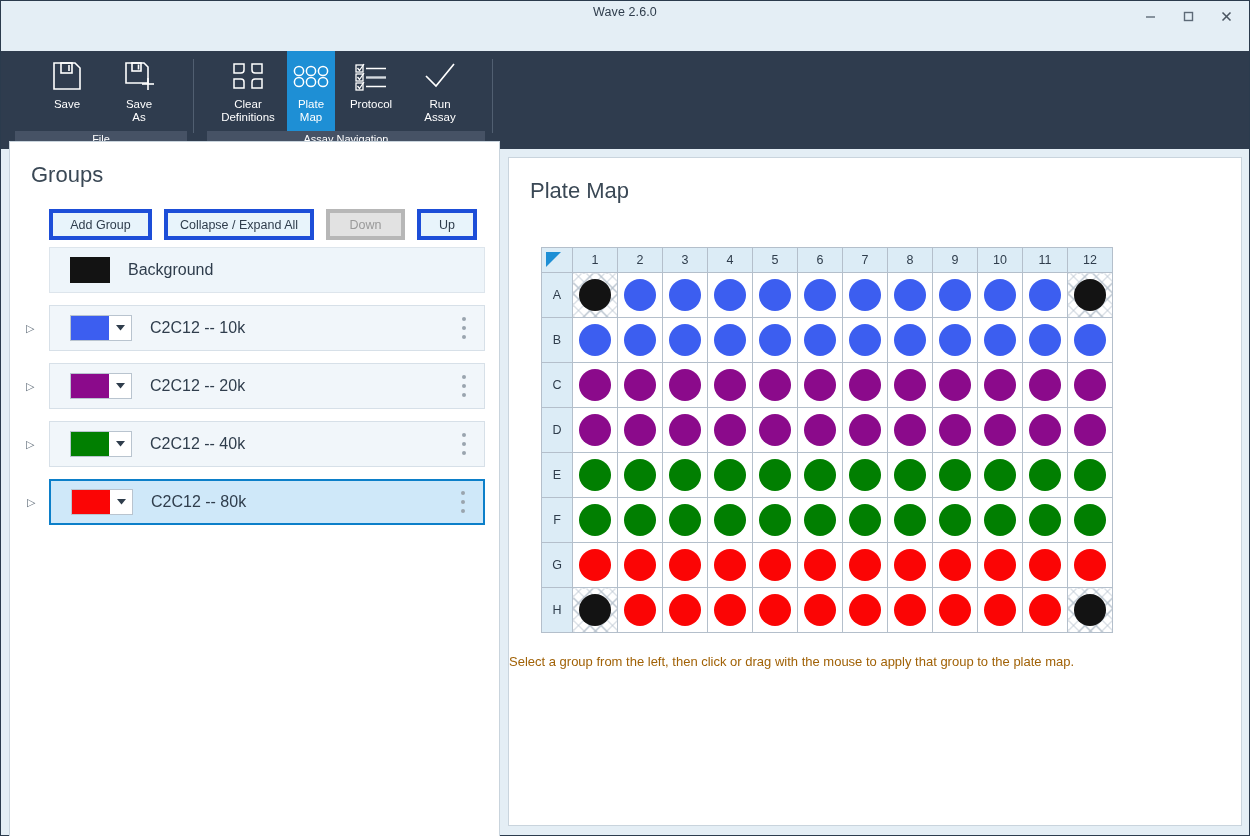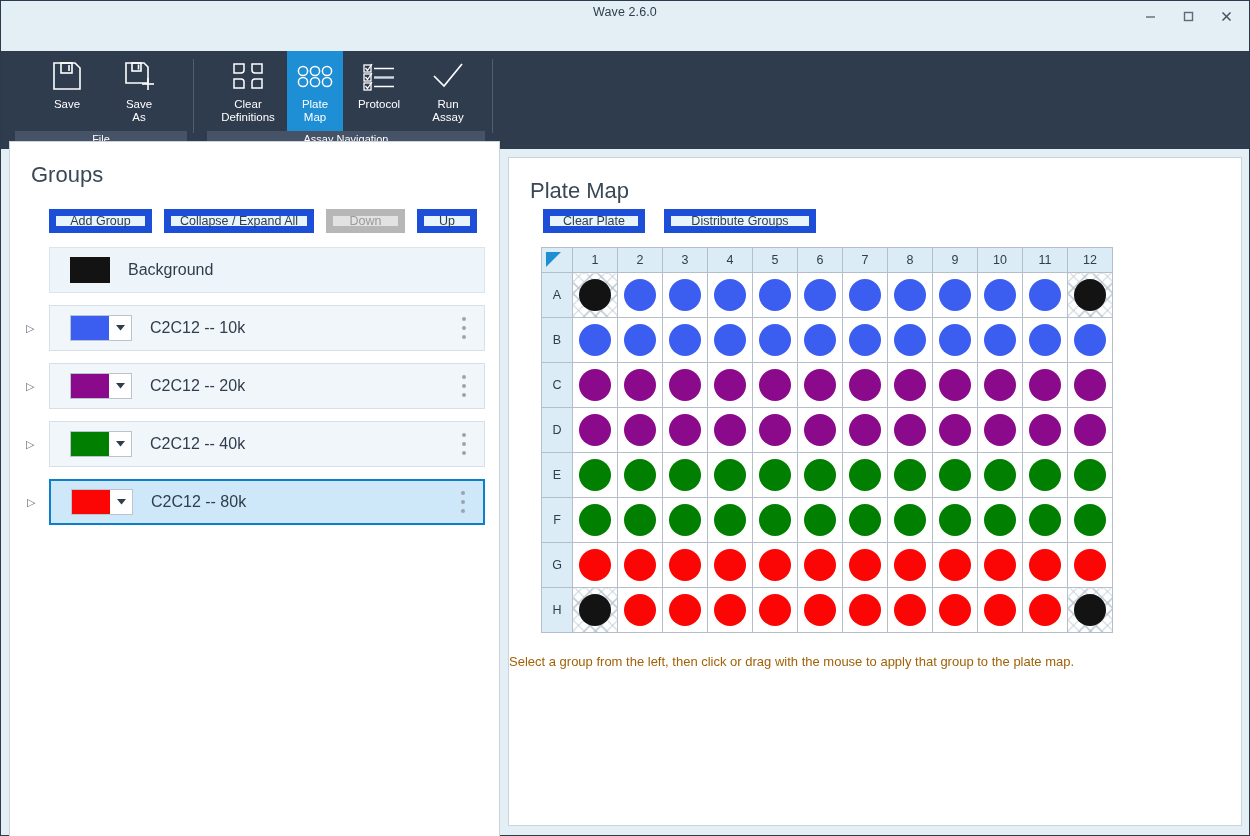--- a/index.html
+++ b/index.html
@@ -86,21 +86,21 @@
   }
   .panel-groups { left:8px; top:140px; width:491px; height:743px; }
   .panel-plate  { left:507px; top:156px; width:734px; height:669px; }
   .panel-title {
     position:absolute; left:21px; top:20px;
     font-size:22px; color:#3a4855; font-weight:400;
   }
 
   .btnrow { position:absolute; display:flex; }
   .btn {
-    height:24px; border:7px solid #1d4ed8; background:#e8f4fb;
+    height:31px; border:4px solid #1d4ed8; background:#e8f4fb;
     font-size:12.5px; color:#2f3d4c;
     display:flex; align-items:center; justify-content:center;
     cursor:default; font-family:"Liberation Sans", sans-serif;
   }
   .btn.disabled { background:#e2e2e2; border-color:#b7b7b7; color:#9a9a9a; }
 
   
   .groups-btns { left:48px; top:208px; }
   .groups-btns .btn + .btn { margin-left:12px; }
   .b-addgroup { width:103px; }
@@ -262,21 +262,21 @@
               <path d="M3 3 H13 V9 Q13 12 10 12 H3 Z" fill="none" stroke="#ffffff" stroke-width="1.5"></path>
               <path d="M31 3 H21 V9 Q21 12 24 12 H31 Z" fill="none" stroke="#ffffff" stroke-width="1.5"></path>
               <path d="M3 27 H13 V21 Q13 18 10 18 H3 Z" fill="none" stroke="#ffffff" stroke-width="1.5"></path>
               <path d="M31 27 H21 V21 Q21 18 24 18 H31 Z" fill="none" stroke="#ffffff" stroke-width="1.5"></path>
             </svg>
           </div>
           <div class="rlabel">Clear</div>
           <div class="rlabel" style="margin-top:0;">Definitions</div>
         </div>
 
-        <div class="rbtn selected" style="width:56px;height:80px;">
+        <div class="rbtn selected" style="width:48px;height:80px;">
           <div class="ricon">
             <svg width="40" height="26" viewBox="0 0 40 26">
               <circle cx="8" cy="8" r="4.6" fill="none" stroke="#ffffff" stroke-width="1.5"></circle>
               <circle cx="20" cy="8" r="4.6" fill="none" stroke="#ffffff" stroke-width="1.5"></circle>
               <circle cx="32" cy="8" r="4.6" fill="none" stroke="#ffffff" stroke-width="1.5"></circle>
               <circle cx="8" cy="19" r="4.6" fill="none" stroke="#ffffff" stroke-width="1.5"></circle>
               <circle cx="20" cy="19" r="4.6" fill="none" stroke="#ffffff" stroke-width="1.5"></circle>
               <circle cx="32" cy="19" r="4.6" fill="none" stroke="#ffffff" stroke-width="1.5"></circle>
             </svg>
           </div>
@@ -403,24 +403,20 @@
           <i></i>
           <i></i>
         </div>
     </div>
   </div>
 
   <div class="panel panel-plate">
     <div class="panel-title">Plate Map</div>
   </div>
 
-  <div class="btnrow plate-btns">
-    <div class="btn b-clear">Clear Plate</div>
-    <div class="btn b-dist">Distribute Groups</div>
-  </div>
 
   <table class="plate">
     <thead>
       <tr>
         <th class="corner">
             <span class="tri"></span>
           </th>
         <th class="colhdr">1</th>
         <th class="colhdr">2</th>
         <th class="colhdr">3</th>

